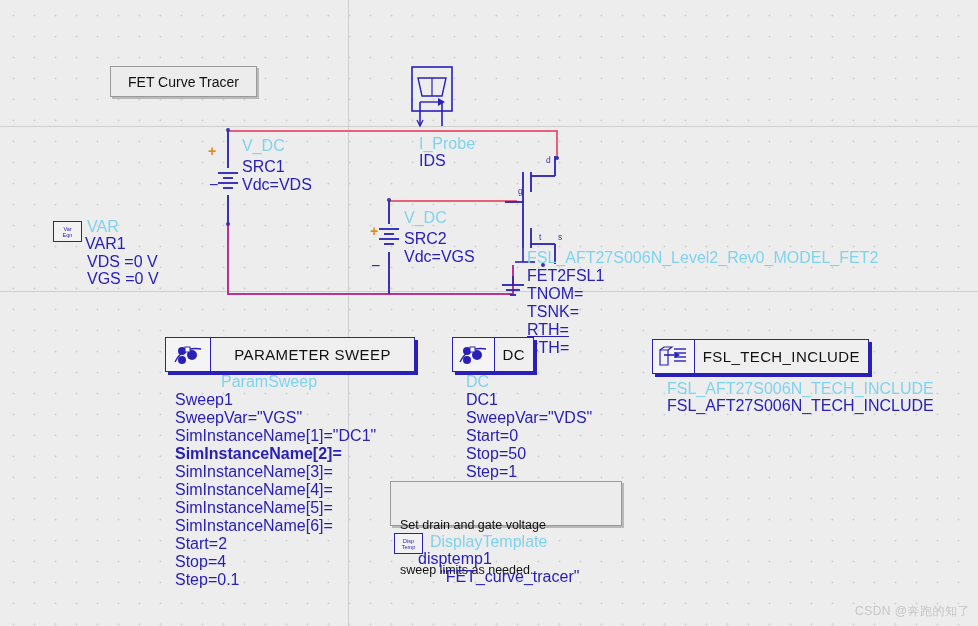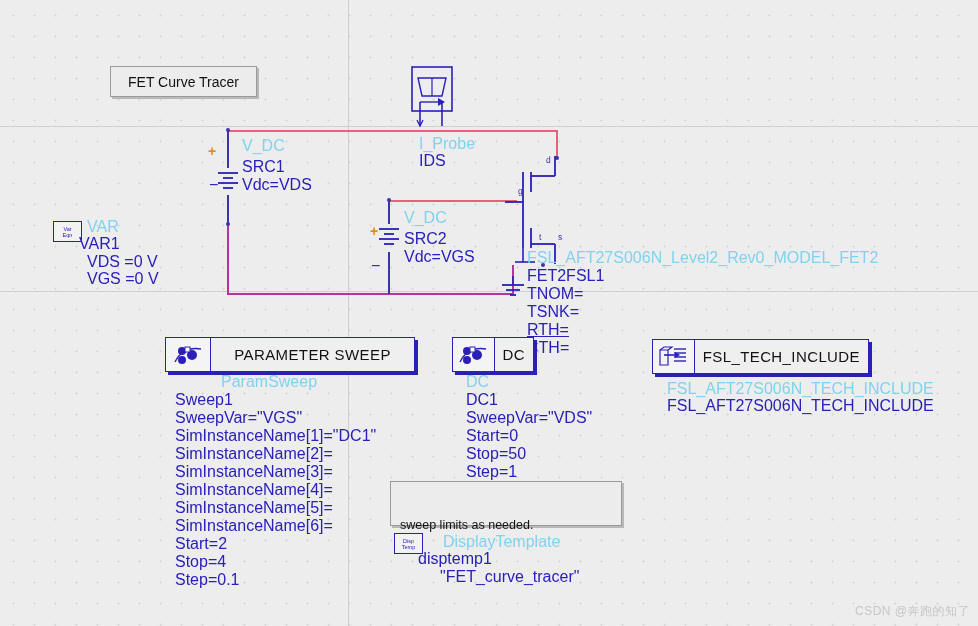--- a/index.html
+++ b/index.html
@@ -146,21 +146,21 @@
   <div class="minus" style="left:371px;top:259px;">−</div>
   <div class="lbl cy" style="left:404px;top:210px;">V_DC</div>
   <div class="lbl bl" style="left:404px;top:231px;">SRC2</div>
   <div class="lbl bl" style="left:404px;top:249px;">Vdc=VGS</div>
 
   <div class="varicon" style="left:53px;top:221px;">
     <span>Var</span>
     <span>Eqn</span>
   </div>
   <div class="lbl cy" style="left:87px;top:219px;">VAR</div>
-  <div class="lbl bl" style="left:79px;top:236px;">VAR1</div>
+  <div class="lbl bl" style="left:85px;top:236px;">VAR1</div>
   <div class="lbl bl" style="left:87px;top:254px;">VDS =0 V</div>
   <div class="lbl bl" style="left:87px;top:271px;">VGS =0 V</div>
 
   <div class="abs" style="left:505px;top:150px;width:60px;height:120px;">
     <svg width="60" height="120" viewBox="0 0 60 120">
 
       <line x1="18" y1="22" x2="18" y2="98" stroke="#2a20b8" stroke-width="1.8"></line>
 
       <line x1="0" y1="52" x2="18" y2="52" stroke="#2a20b8" stroke-width="1.8"></line>
 
@@ -207,21 +207,21 @@
         <path d="M2 18 Q10 2 28 5" stroke="#2a20b8" stroke-width="1.3" fill="none"></path>
         <rect x="12" y="3" width="5" height="5" fill="#ffffff" stroke="#2a20b8" stroke-width="1"></rect>
       </svg>
     </div>
     <div class="cap">PARAMETER SWEEP</div>
   </div>
   <div class="lbl cy" style="left:185px;top:374px;margin-left:36px;">ParamSweep</div>
   <div class="lbl bl" style="left:175px;top:392px;">Sweep1</div>
   <div class="lbl bl" style="left:175px;top:410px;">SweepVar="VGS"</div>
   <div class="lbl bl" style="left:175px;top:428px;">SimInstanceName[1]="DC1"</div>
-  <div class="lbl bl" style="left:175px;top:446px;">SimInstanceName[2]=</div>
+  <div class="lbl bl" style="left:175px;top:446px;font-weight:bold;">SimInstanceName[2]=</div>
   <div class="lbl bl" style="left:175px;top:464px;">SimInstanceName[3]=</div>
   <div class="lbl bl" style="left:175px;top:482px;">SimInstanceName[4]=</div>
   <div class="lbl bl" style="left:175px;top:500px;">SimInstanceName[5]=</div>
   <div class="lbl bl" style="left:175px;top:518px;">SimInstanceName[6]=</div>
   <div class="lbl bl" style="left:175px;top:536px;">Start=2</div>
   <div class="lbl bl" style="left:175px;top:554px;">Stop=4</div>
   <div class="lbl bl" style="left:175px;top:572px;">Step=0.1</div>
 
   <div class="compbox" style="left:452px;top:337px;width:80px;height:33px;">
     <div class="icn">
@@ -254,26 +254,27 @@
         <path d="M6 9 L20 9" stroke="#2a20b8" stroke-width="1.6"></path>
         <path d="M17 6 L22 9 L17 12 Z" fill="#2a20b8"></path>
       </svg>
     </div>
     <div class="cap">FSL_TECH_INCLUDE</div>
   </div>
   <div class="lbl cy" style="left:667px;top:381px;">FSL_AFT27S006N_TECH_INCLUDE</div>
   <div class="lbl bl" style="left:667px;top:398px;">FSL_AFT27S006N_TECH_INCLUDE</div>
 
   <div class="notebox" style="left:390px;top:481px;width:212px;height:31px;">
+    <div>Set drain and gate voltage</div>
     <div>sweep limits as needed.</div>
   </div>
 
   <div class="dispicon" style="left:394px;top:533px;">
     <span>Disp</span>
     <span>Temp</span>
   </div>
-  <div class="lbl cy" style="left:430px;top:534px;margin-left:13px;">DisplayTemplate</div>
+  <div class="lbl cy" style="left:430px;top:534px;">DisplayTemplate</div>
   <div class="lbl bl" style="left:418px;top:551px;">disptemp1</div>
   <div class="lbl bl" style="left:440px;top:569px;">"FET_curve_tracer"</div>
 
   <div class="watermark">CSDN @奔跑的知了</div>
 
 </div>
 
 </body></html>

